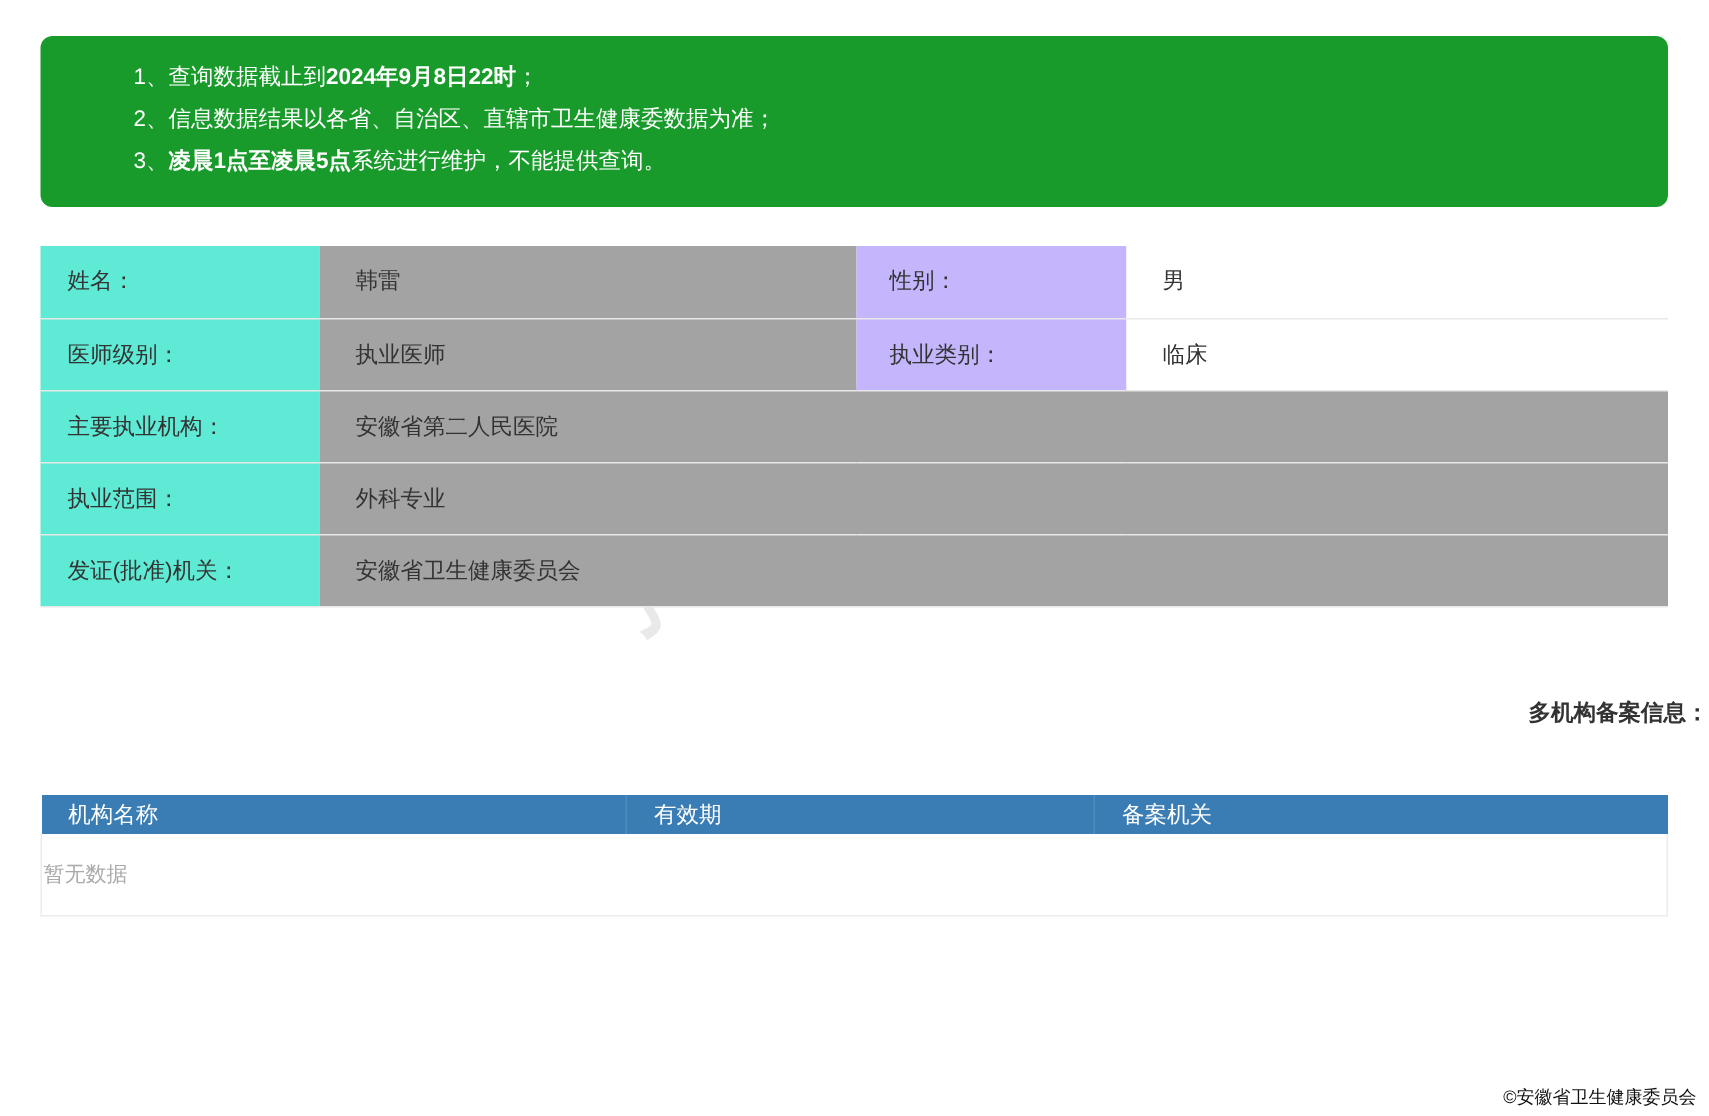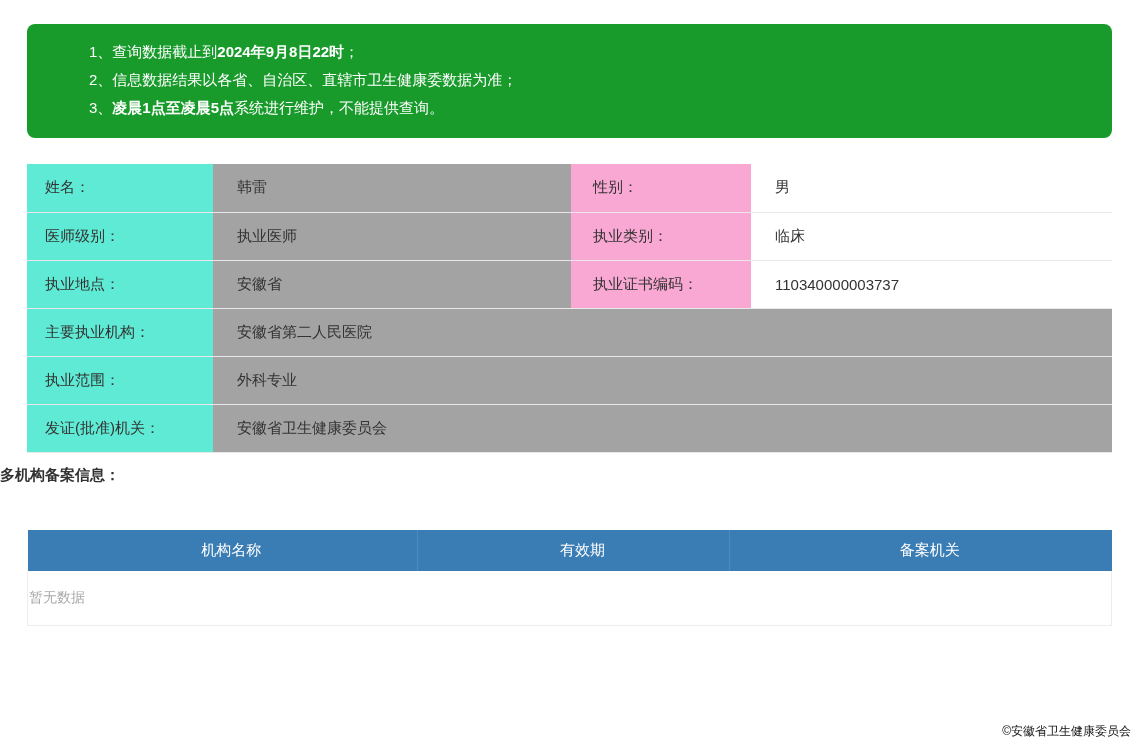--- a/index.html
+++ b/index.html
@@ -76,57 +76,57 @@
   .info-table td.label {
     background: #5eead4;
     width: 186px;
   }
   .info-table td.value {
     background: #a3a3a3;
     width: 358px;
     padding-left: 24px;
   }
   .info-table td.label2 {
-    background: #f9a8d4;
+    background: #c4b5fd;
     width: 180px;
     padding-left: 22px;
   }
   .info-table td.value2 {
     background: #ffffff;
     padding-left: 24px;
   }
 
   
   .section-title {
     position: absolute;
     left: 0;
     top: 466px;
     width: 1139px;
-    text-align: left;
+    text-align: right;
     font-size: 15px;
     font-weight: bold;
     color: #333333;
   }
 
   
   .record-table {
     position: absolute;
     left: 27px;
     top: 530px;
     width: 1085px;
     border-collapse: collapse;
     table-layout: fixed;
   }
   .record-table th {
     background: #3a7cb4;
     color: #ffffff;
     font-size: 15px;
     font-weight: normal;
-    text-align: center;
-    height: 41px;
+    text-align: left;
+    height: 26px;
     padding: 0 0 0 18px;
     border-right: 1px solid #4d8cc0;
     box-sizing: border-box;
   }
   .record-table th:last-child {
     border-right: none;
   }
   .record-table td.empty {
     height: 52px;
     text-align: left;
@@ -192,26 +192,20 @@
         <td class="label2">性别：</td>
         <td class="value2">男</td>
       </tr>
       <tr>
         <td class="label">医师级别：</td>
         <td class="value">执业医师</td>
         <td class="label2">执业类别：</td>
         <td class="value2">临床</td>
       </tr>
       <tr>
-        <td class="label">执业地点：</td>
-        <td class="value">安徽省</td>
-        <td class="label2">执业证书编码：</td>
-        <td class="value2">110340000003737</td>
-      </tr>
-      <tr>
         <td class="label">主要执业机构：</td>
         <td class="value" colspan="3">安徽省第二人民医院</td>
       </tr>
       <tr>
         <td class="label">执业范围：</td>
         <td class="value" colspan="3">外科专业</td>
       </tr>
       <tr>
         <td class="label">发证(批准)机关：</td>
         <td class="value" colspan="3">安徽省卫生健康委员会</td>

